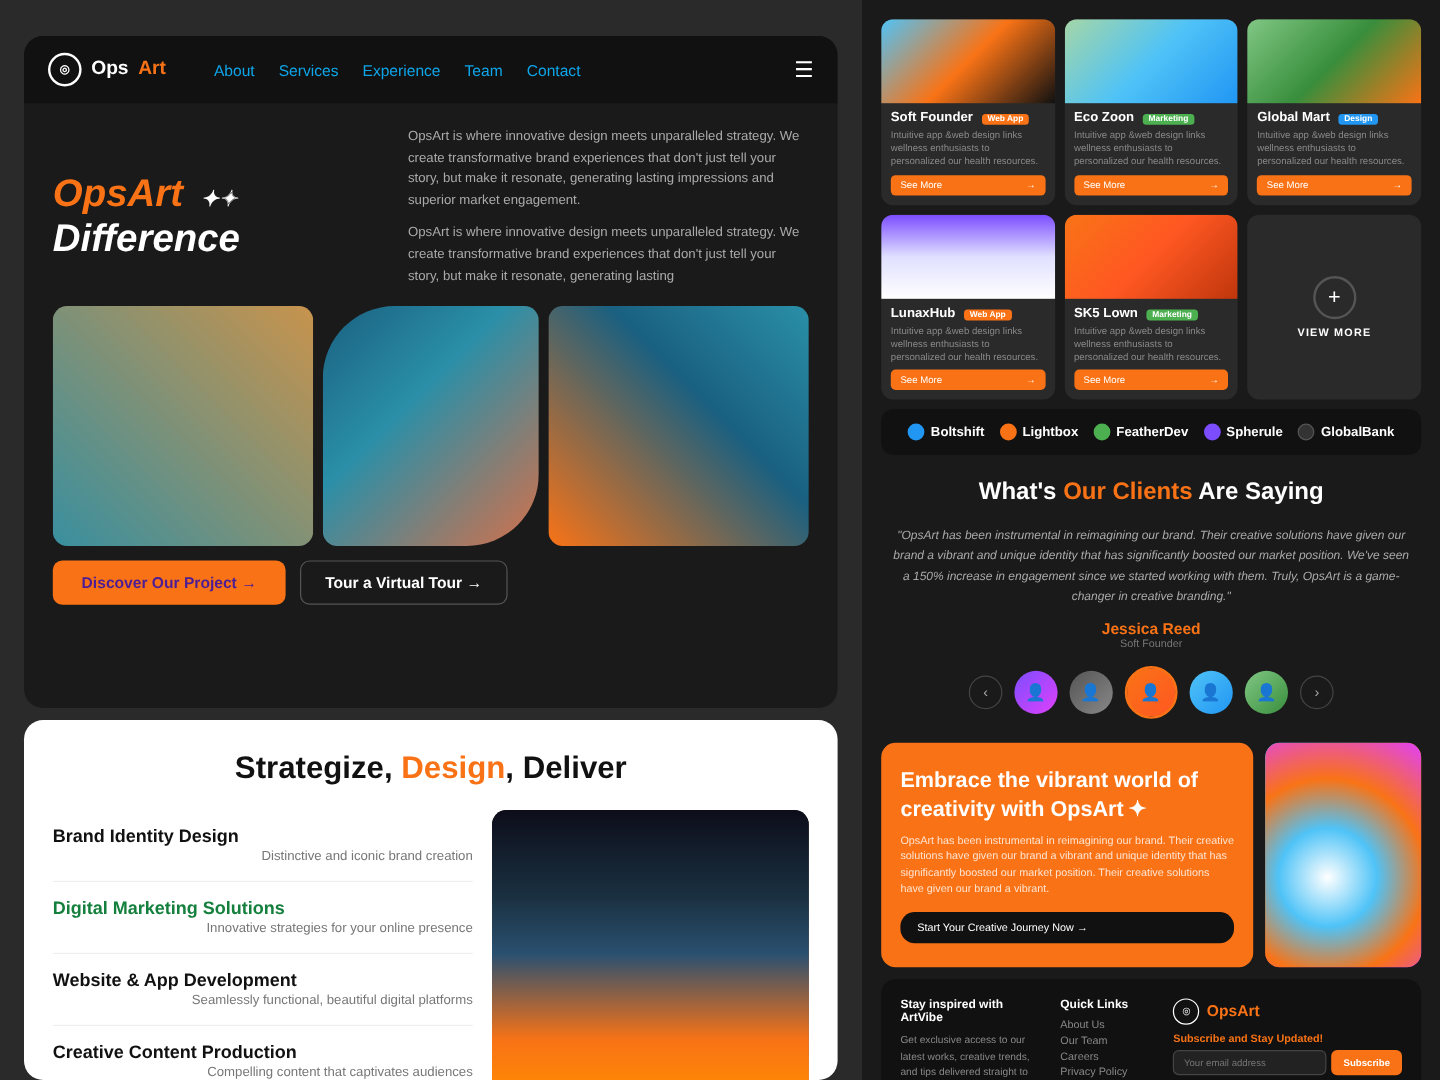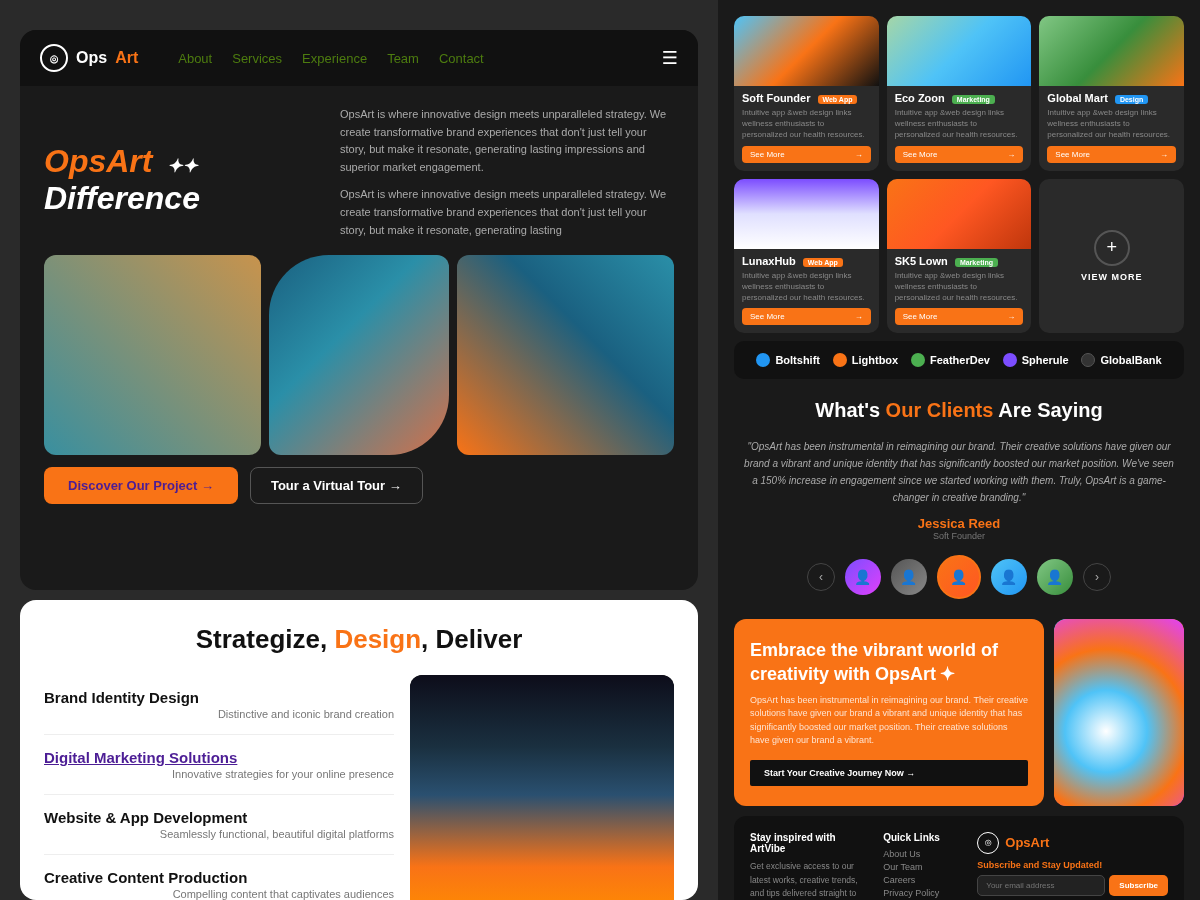--- a/index.html
+++ b/index.html
@@ -60,21 +60,21 @@
       color: white;
     }
     .logo span.ops { color: white; }
     .logo span.art { color: #f97316; }
     .nav-links {
       display: flex;
       gap: 20px;
       margin-left: 10px;
     }
     .nav-links a {
-      color: #4d7c0f;
+      color: #0ea5e9;
       text-decoration: none;
       font-size: 13px;
     }
     .hamburger {
       margin-left: auto;
       color: white;
       font-size: 18px;
       cursor: pointer;
     }
 
@@ -197,21 +197,21 @@
     }
     .service-item {
       padding: 14px 0;
       border-bottom: 1px solid #eee;
     }
     .service-title {
       font-size: 15px;
       font-weight: 700;
       color: #111;
     }
-    .service-title.active { color: #4c1d95; text-decoration: underline; }
+    .service-title.active { color: #15803d; }
     .service-desc {
       font-size: 11px;
       color: #777;
       margin-top: 2px;
       text-align: right;
     }
     .service-image {
       flex: 1;
       border-radius: 12px;
       overflow: hidden;
@@ -463,24 +463,24 @@
       border-radius: 12px;
       flex: 0 0 130px;
       min-height: 130px;
       position: relative;
       overflow: hidden;
     }
     .cta-btn {
       background: #111;
       color: white;
       border: none;
-      border-radius: 2px;
+      border-radius: 12px;
       padding: 8px 14px;
       font-size: 9px;
-      font-weight: 700;
+      font-weight: 400;
       cursor: pointer;
       margin-top: 12px;
       width: 100%;
       text-align: left;
       display: flex;
       align-items: center;
       justify-content: space-between;
     }
 
     

